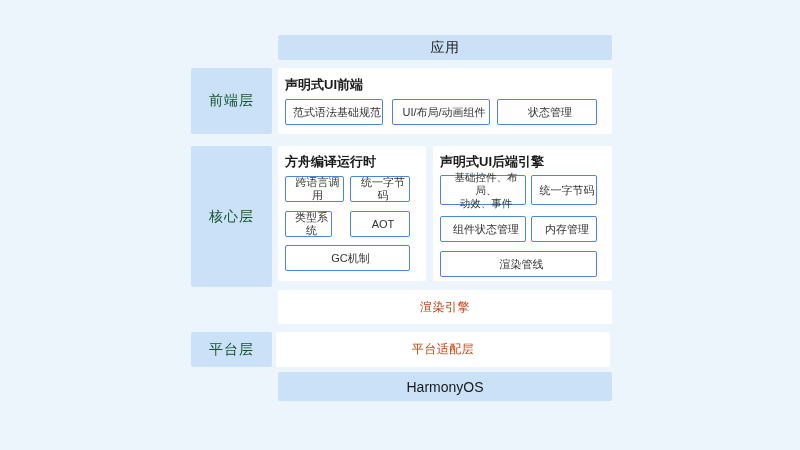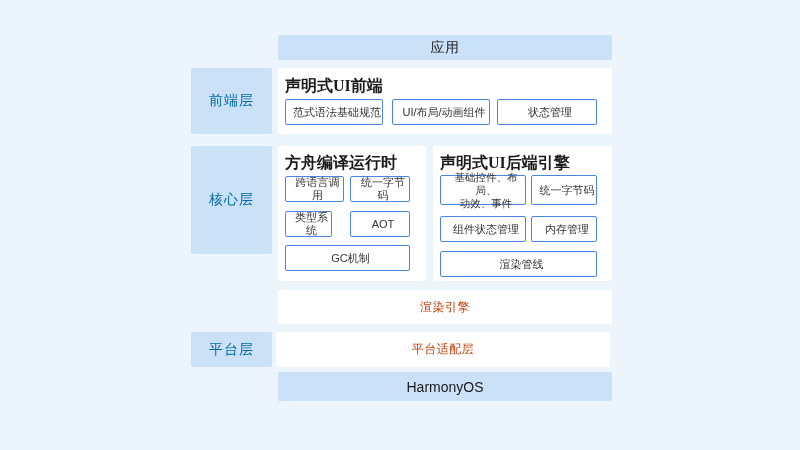--- a/index.html
+++ b/index.html
@@ -34,35 +34,34 @@
     position: absolute;
     left: 191px;
     width: 81px;
     background: #cbe1f8;
     border-radius: 2px;
     display: flex;
     align-items: center;
     justify-content: center;
     font-size: 14px;
     font-weight: 500;
-    color: #0369a1;
+    color: #14532d;
     letter-spacing: 1px;
   }
   
   .panel {
     position: absolute;
     background: #ffffff;
     border-radius: 2px;
   }
   .panel-title {
     position: absolute;
-    font-size: 16px;
+    font-size: 13px;
     font-weight: 700;
     color: #1a1a1a;
-    font-family: Liberation Serif, serif;
   }
   .centered-panel {
     display: flex;
     align-items: center;
     justify-content: center;
     font-size: 12px;
     color: #c2410c;
     letter-spacing: 0.5px;
   }
   
@@ -87,21 +86,21 @@
   }
 </style>
 </head>
 <body>
 
 <div class="canvas">
 
   <div class="bluebar" style="top:35px;height:25px">应用</div>
 
   <div class="label-box" style="top:68px;height:66px">前端层</div>
-  <div class="label-box" style="top:146px;height:108px">核心层</div>
+  <div class="label-box" style="top:146px;height:141px">核心层</div>
   <div class="label-box" style="top:332px;height:35px">平台层</div>
 
   <div class="panel" style="left:278px;top:68px;width:334px;height:66px">
     <div class="panel-title" style="left:7px;top:8px">声明式UI前端</div>
     <div class="fbox" style="left:7px;top:31px;width:98px;height:26px">范式语法基础规范</div>
     <div class="fbox" style="left:114px;top:31px;width:98px;height:26px">UI/布局/动画组件</div>
     <div class="fbox" style="left:219px;top:31px;width:100px;height:26px">状态管理</div>
   </div>
 
   <div class="panel" style="left:278px;top:146px;width:148px;height:135px">

